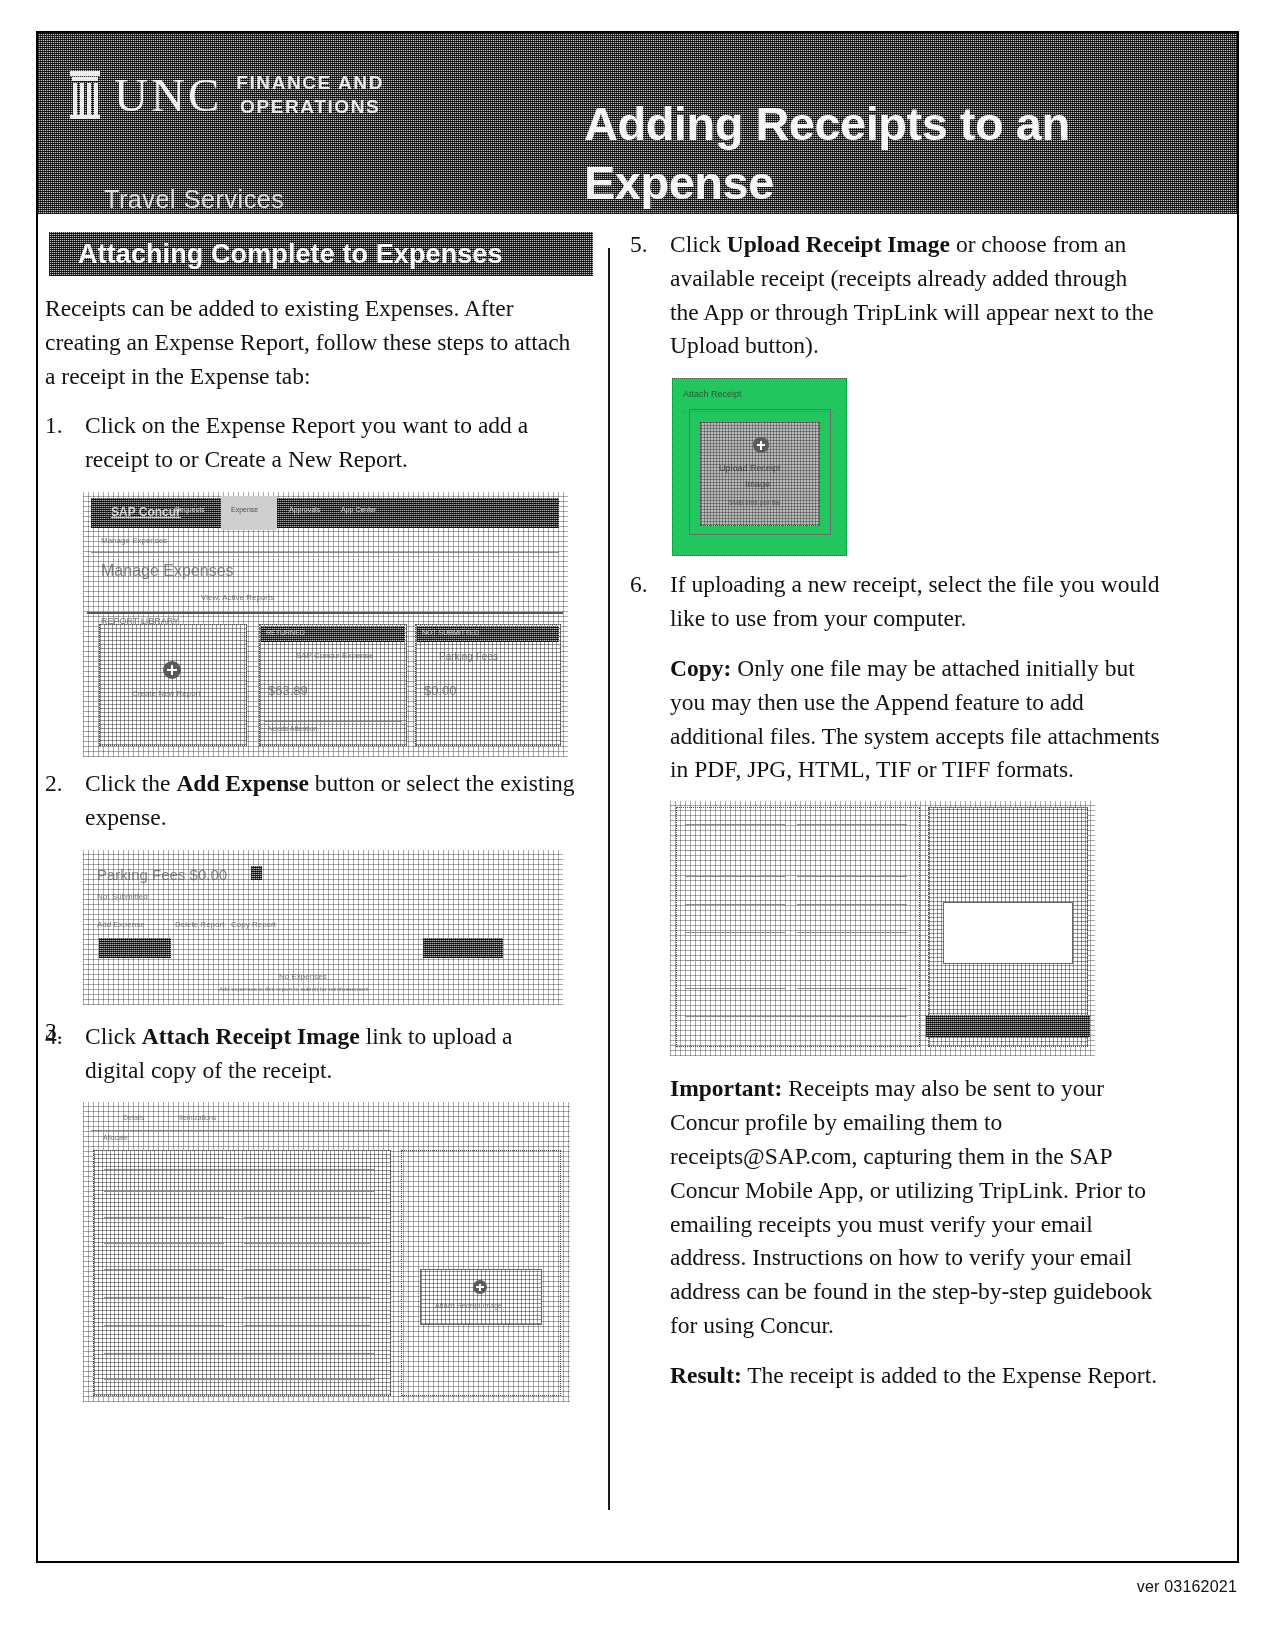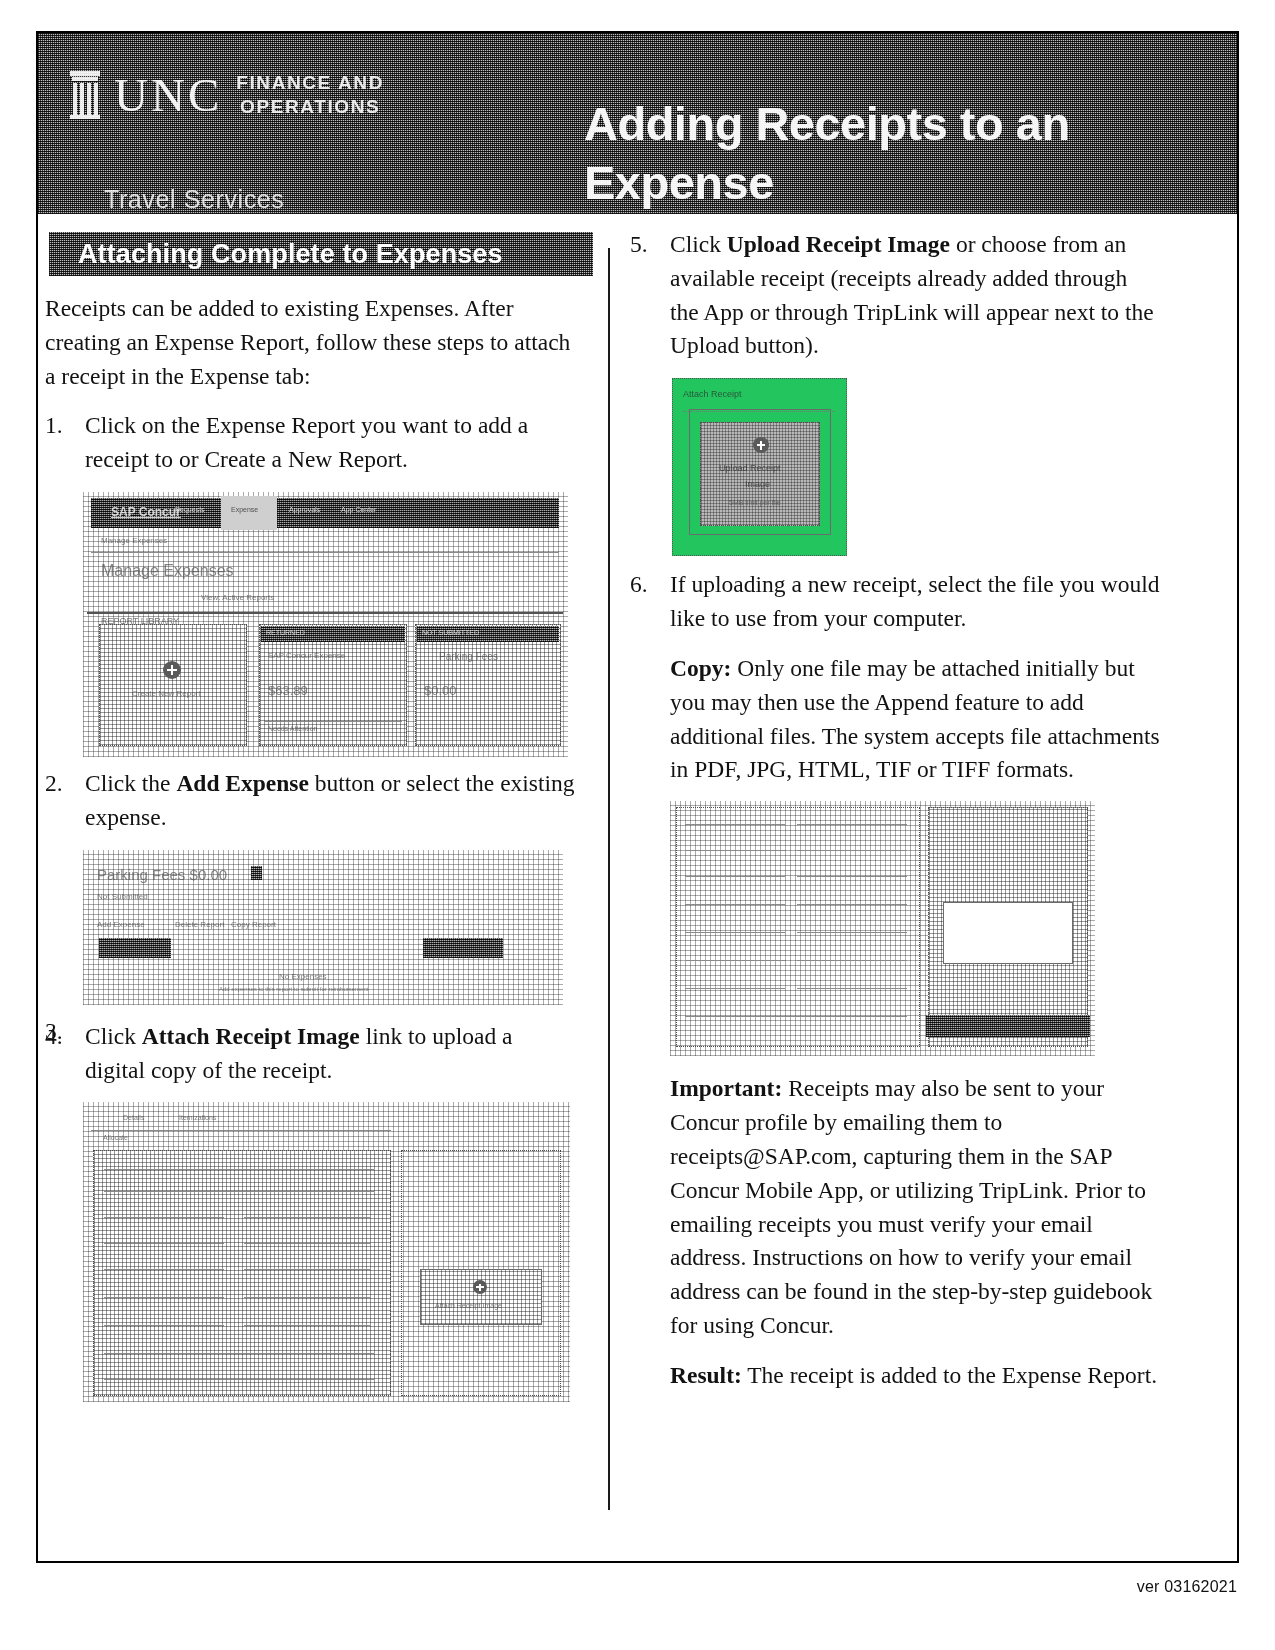--- a/index.html
+++ b/index.html
@@ -305,21 +305,21 @@
         <div class="hairline" style="left:4px;top:120px;width:476px;height:2px;background:#555;"></div>
 
         <div class="line-box dither-light" style="left:16px;top:132px;width:148px;height:122px;">
           <span class="plus-icon" style="left:63px;top:36px;width:18px;height:18px;"></span>
           <span class="ghost-text" style="left:32px;top:64px;font-size:8px;">Create New Report</span>
         </div>
 
         <div class="line-box dither-light" style="left:176px;top:132px;width:148px;height:122px;">
           <div class="blob" style="left:1px;top:1px;width:144px;height:16px;"></div>
           <span class="ghost-text on-dark" style="left:6px;top:4px;font-size:7px;">RETURNED</span>
-          <span class="ghost-text" style="left:8px;top:26px;font-size:8px;">SAP Concur Expense</span>
+          <span class="ghost-text" style="left:8px;top:26px;font-size:8px;padding-left:28px;">SAP Concur Expense</span>
           <span class="ghost-text" style="left:8px;top:58px;font-size:13px;color:#555;">$63.89</span>
           <div class="hairline" style="left:4px;top:96px;width:138px;"></div>
           <span class="ghost-text" style="left:8px;top:100px;font-size:7px;">Needs Attention</span>
         </div>
 
         <div class="line-box dither-light" style="left:332px;top:132px;width:146px;height:122px;">
           <div class="blob" style="left:1px;top:1px;width:142px;height:16px;"></div>
           <span class="ghost-text on-dark" style="left:6px;top:4px;font-size:7px;">NOT SUBMITTED</span>
           <span class="ghost-text" style="left:8px;top:26px;font-size:10px;margin-left:15px;">Parking Fees</span>
           <span class="ghost-text" style="left:8px;top:58px;font-size:13px;color:#555;">$0.00</span>

